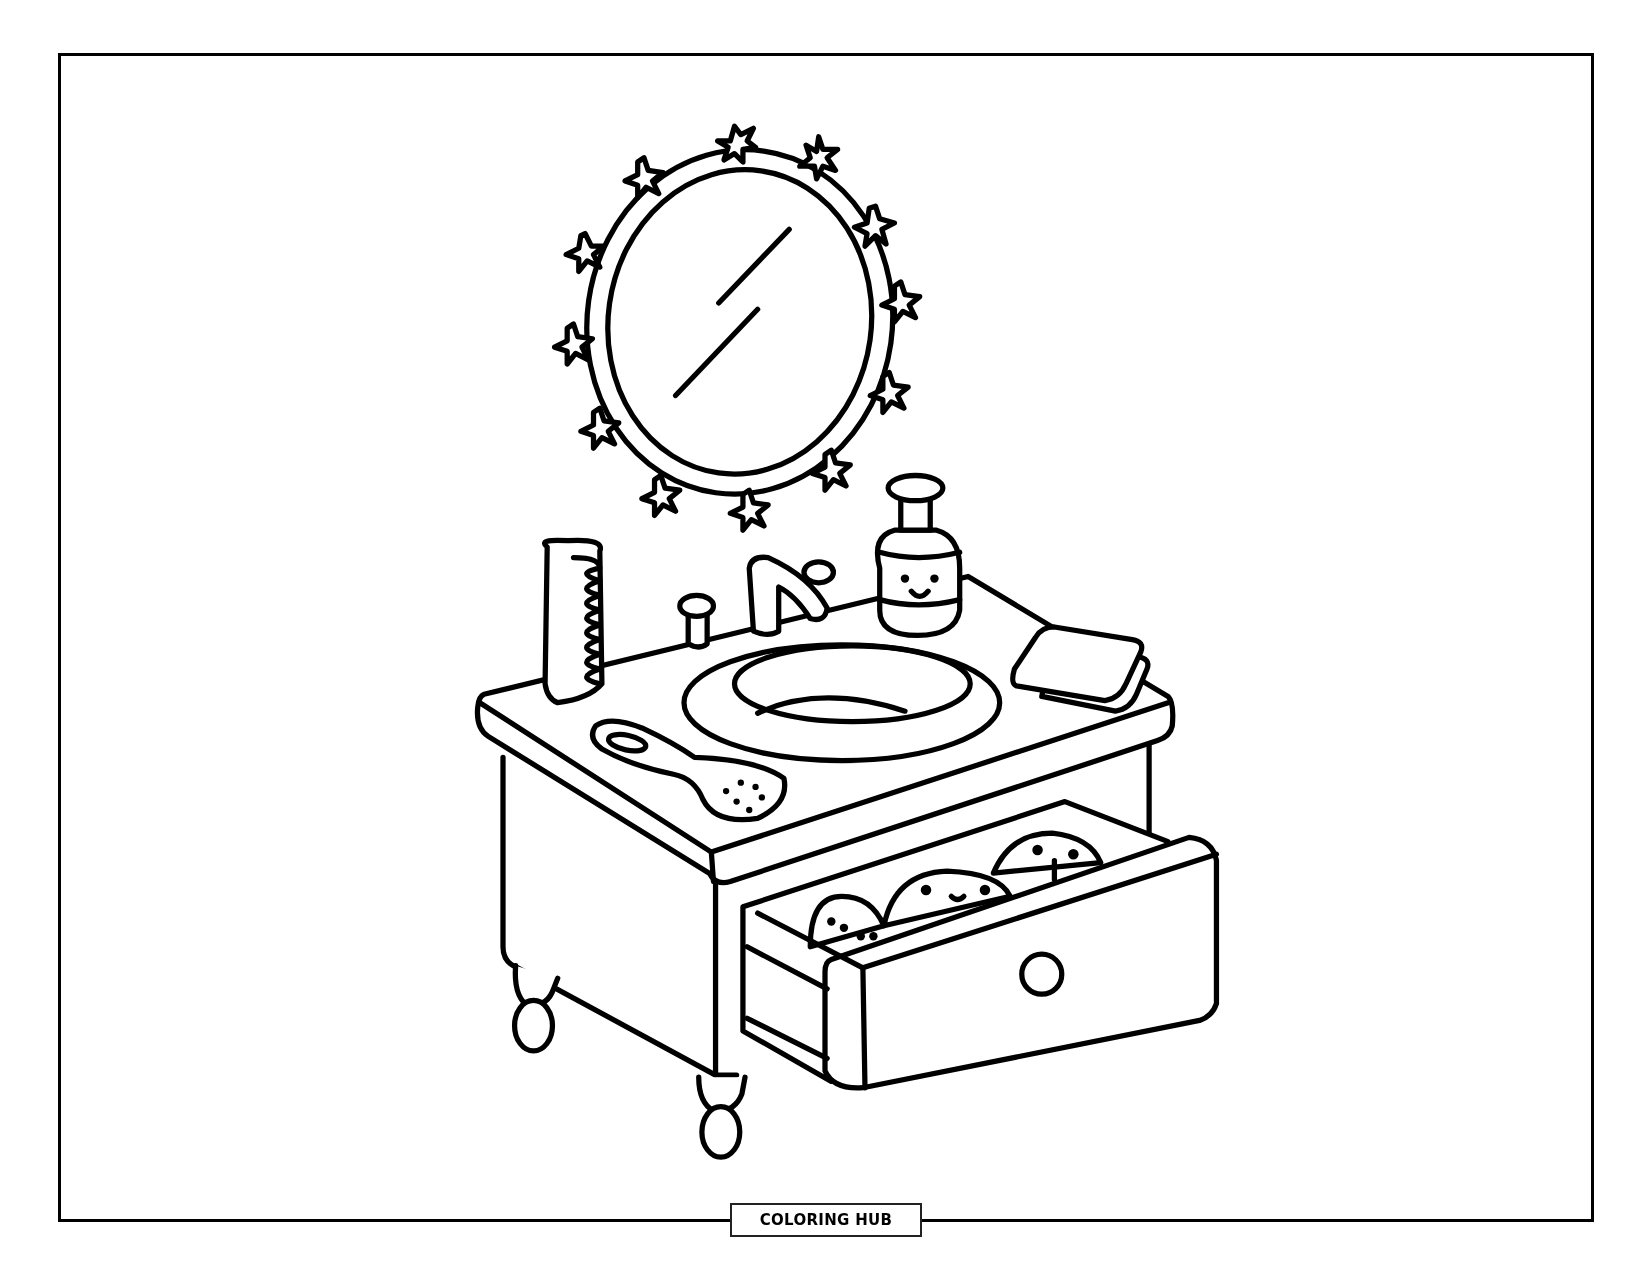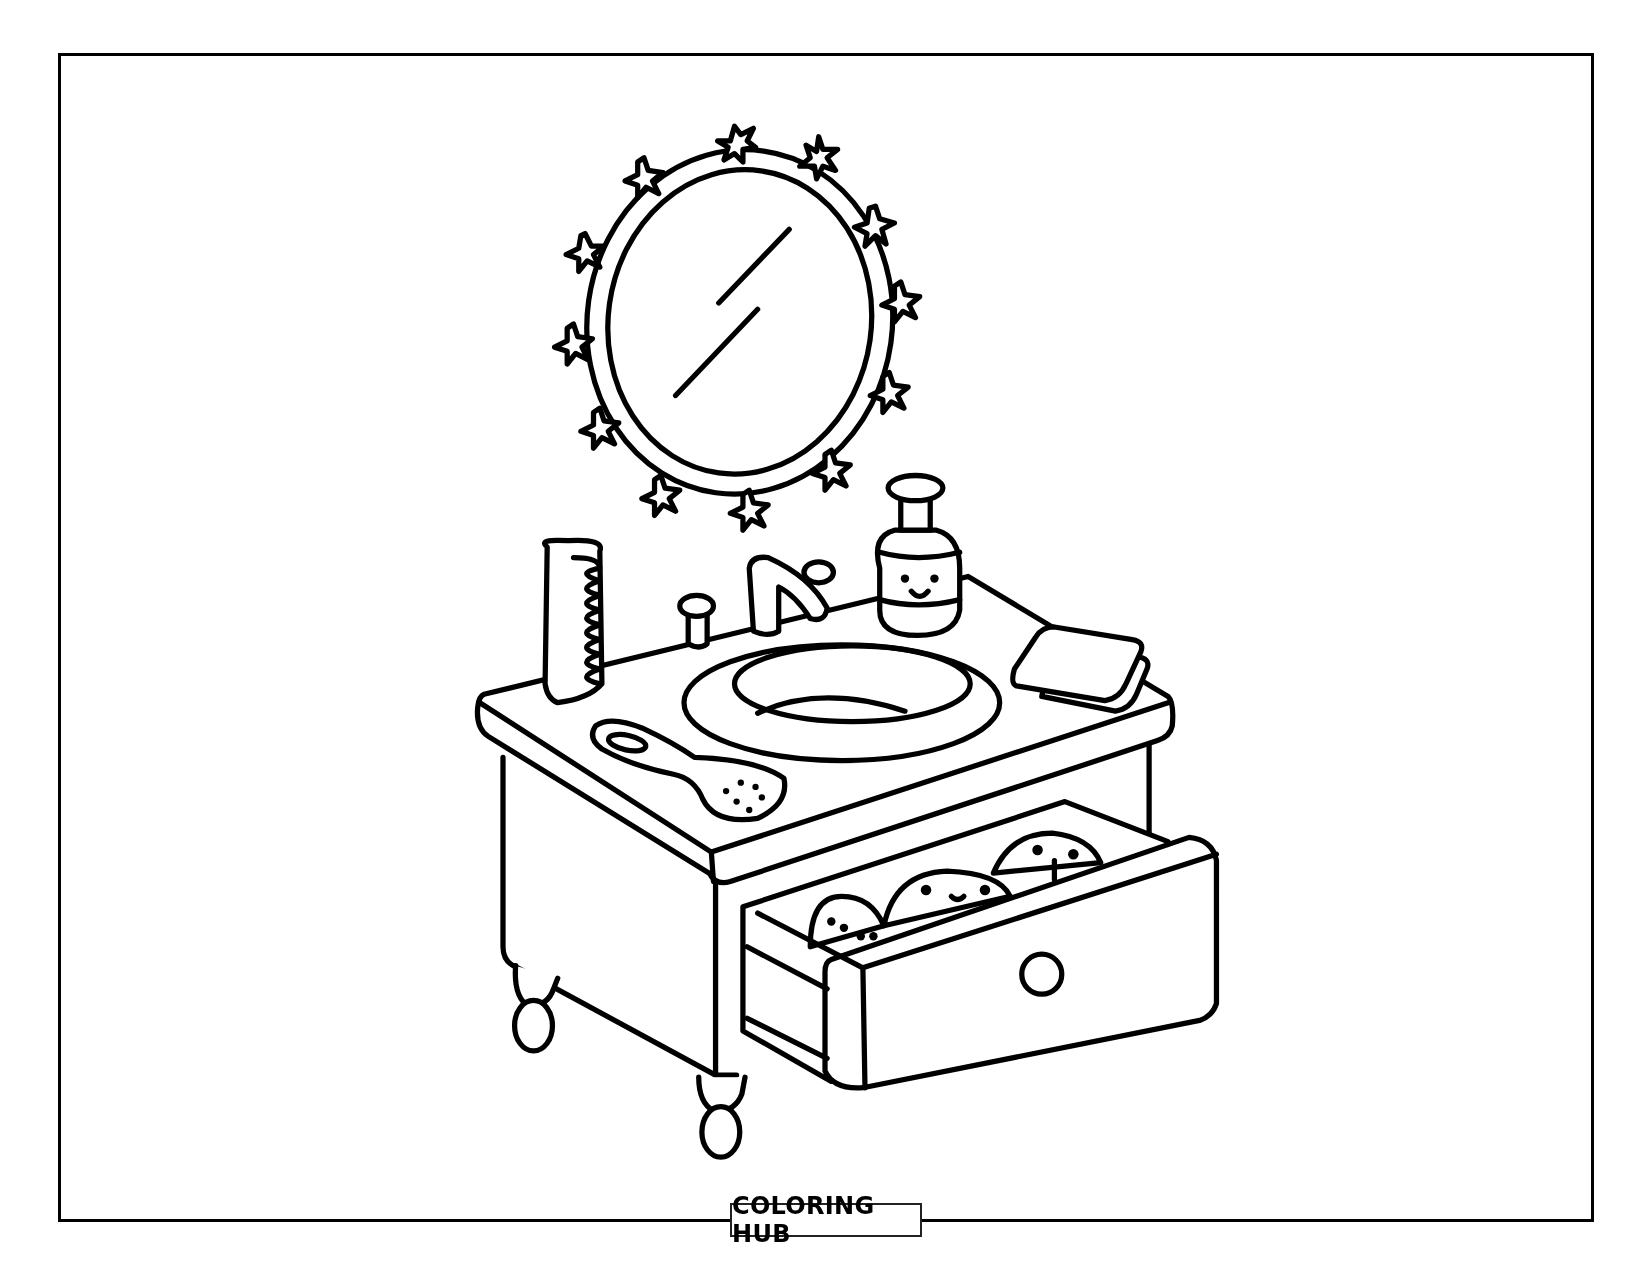--- a/index.html
+++ b/index.html
@@ -1,19 +1,19 @@
 <!DOCTYPE html>
 <html><head>
 <meta charset="utf-8">
 <style>
   html,body{margin:0;padding:0;background:#ffffff;}
   body{width:1650px;height:1275px;position:relative;overflow:hidden;font-family:"DejaVu Sans",sans-serif;}
   .page{position:absolute;left:0;top:0;width:1650px;height:1275px;}
   .frame{position:absolute;left:58px;top:53px;width:1530px;height:1163px;border:3px solid #000;box-sizing:content-box;}
-  .logo{position:absolute;left:730px;top:1203px;width:188px;height:30px;background:#fff;border:2px solid #222;display:flex;align-items:center;justify-content:center;font-family:"DejaVu Sans",sans-serif;font-weight:bold;font-size:24px;letter-spacing:0.3px;color:#000;}
+  .logo{position:absolute;left:730px;top:1203px;width:188px;height:30px;background:#fff;border:2px solid #222;display:flex;align-items:center;justify-content:center;font-family:"DejaVu Sans",sans-serif;font-weight:bold;font-size:15px;letter-spacing:0.3px;color:#000;}
   svg.art{position:absolute;left:0;top:0;width:1650px;height:1275px;}
   svg.art *{fill:none;stroke:#000;stroke-width:5;stroke-linecap:round;stroke-linejoin:round;}
   svg.art .fillw{fill:#fff;}
   svg.art .dot{fill:#000;stroke:none;}
 </style>
 </head>
 <body>
 
 <div class="page">
   <div class="frame"></div>

